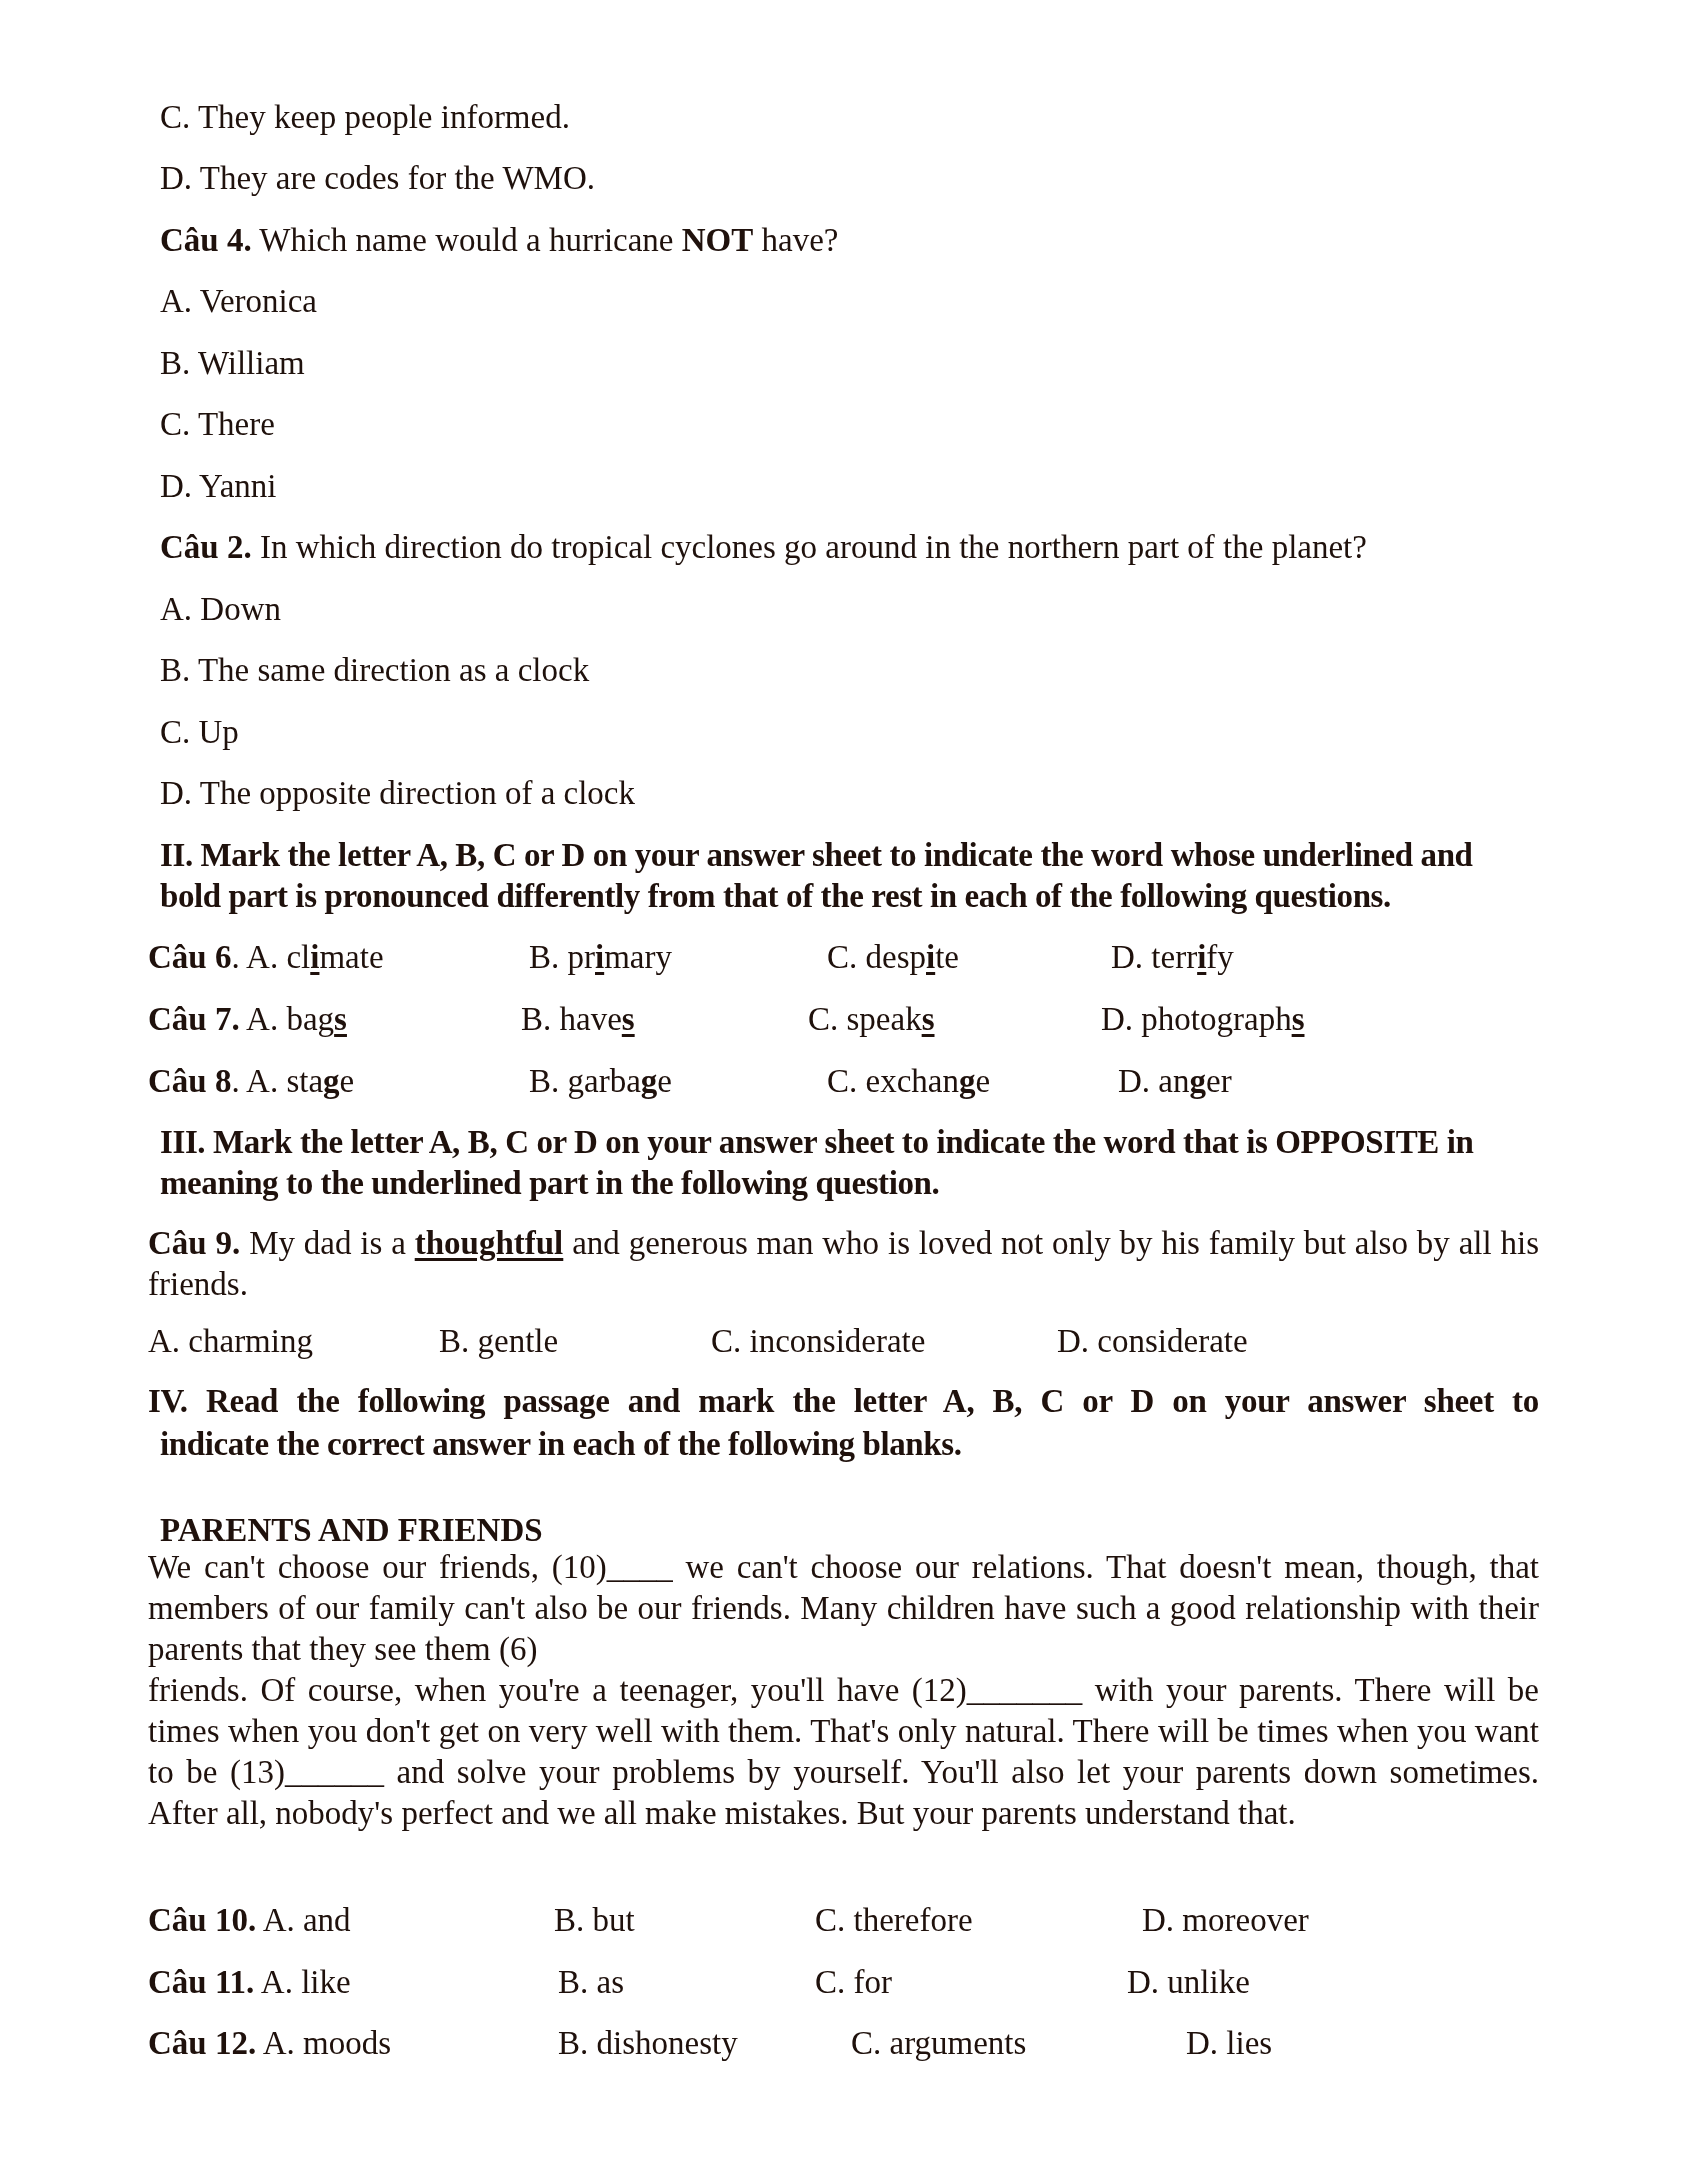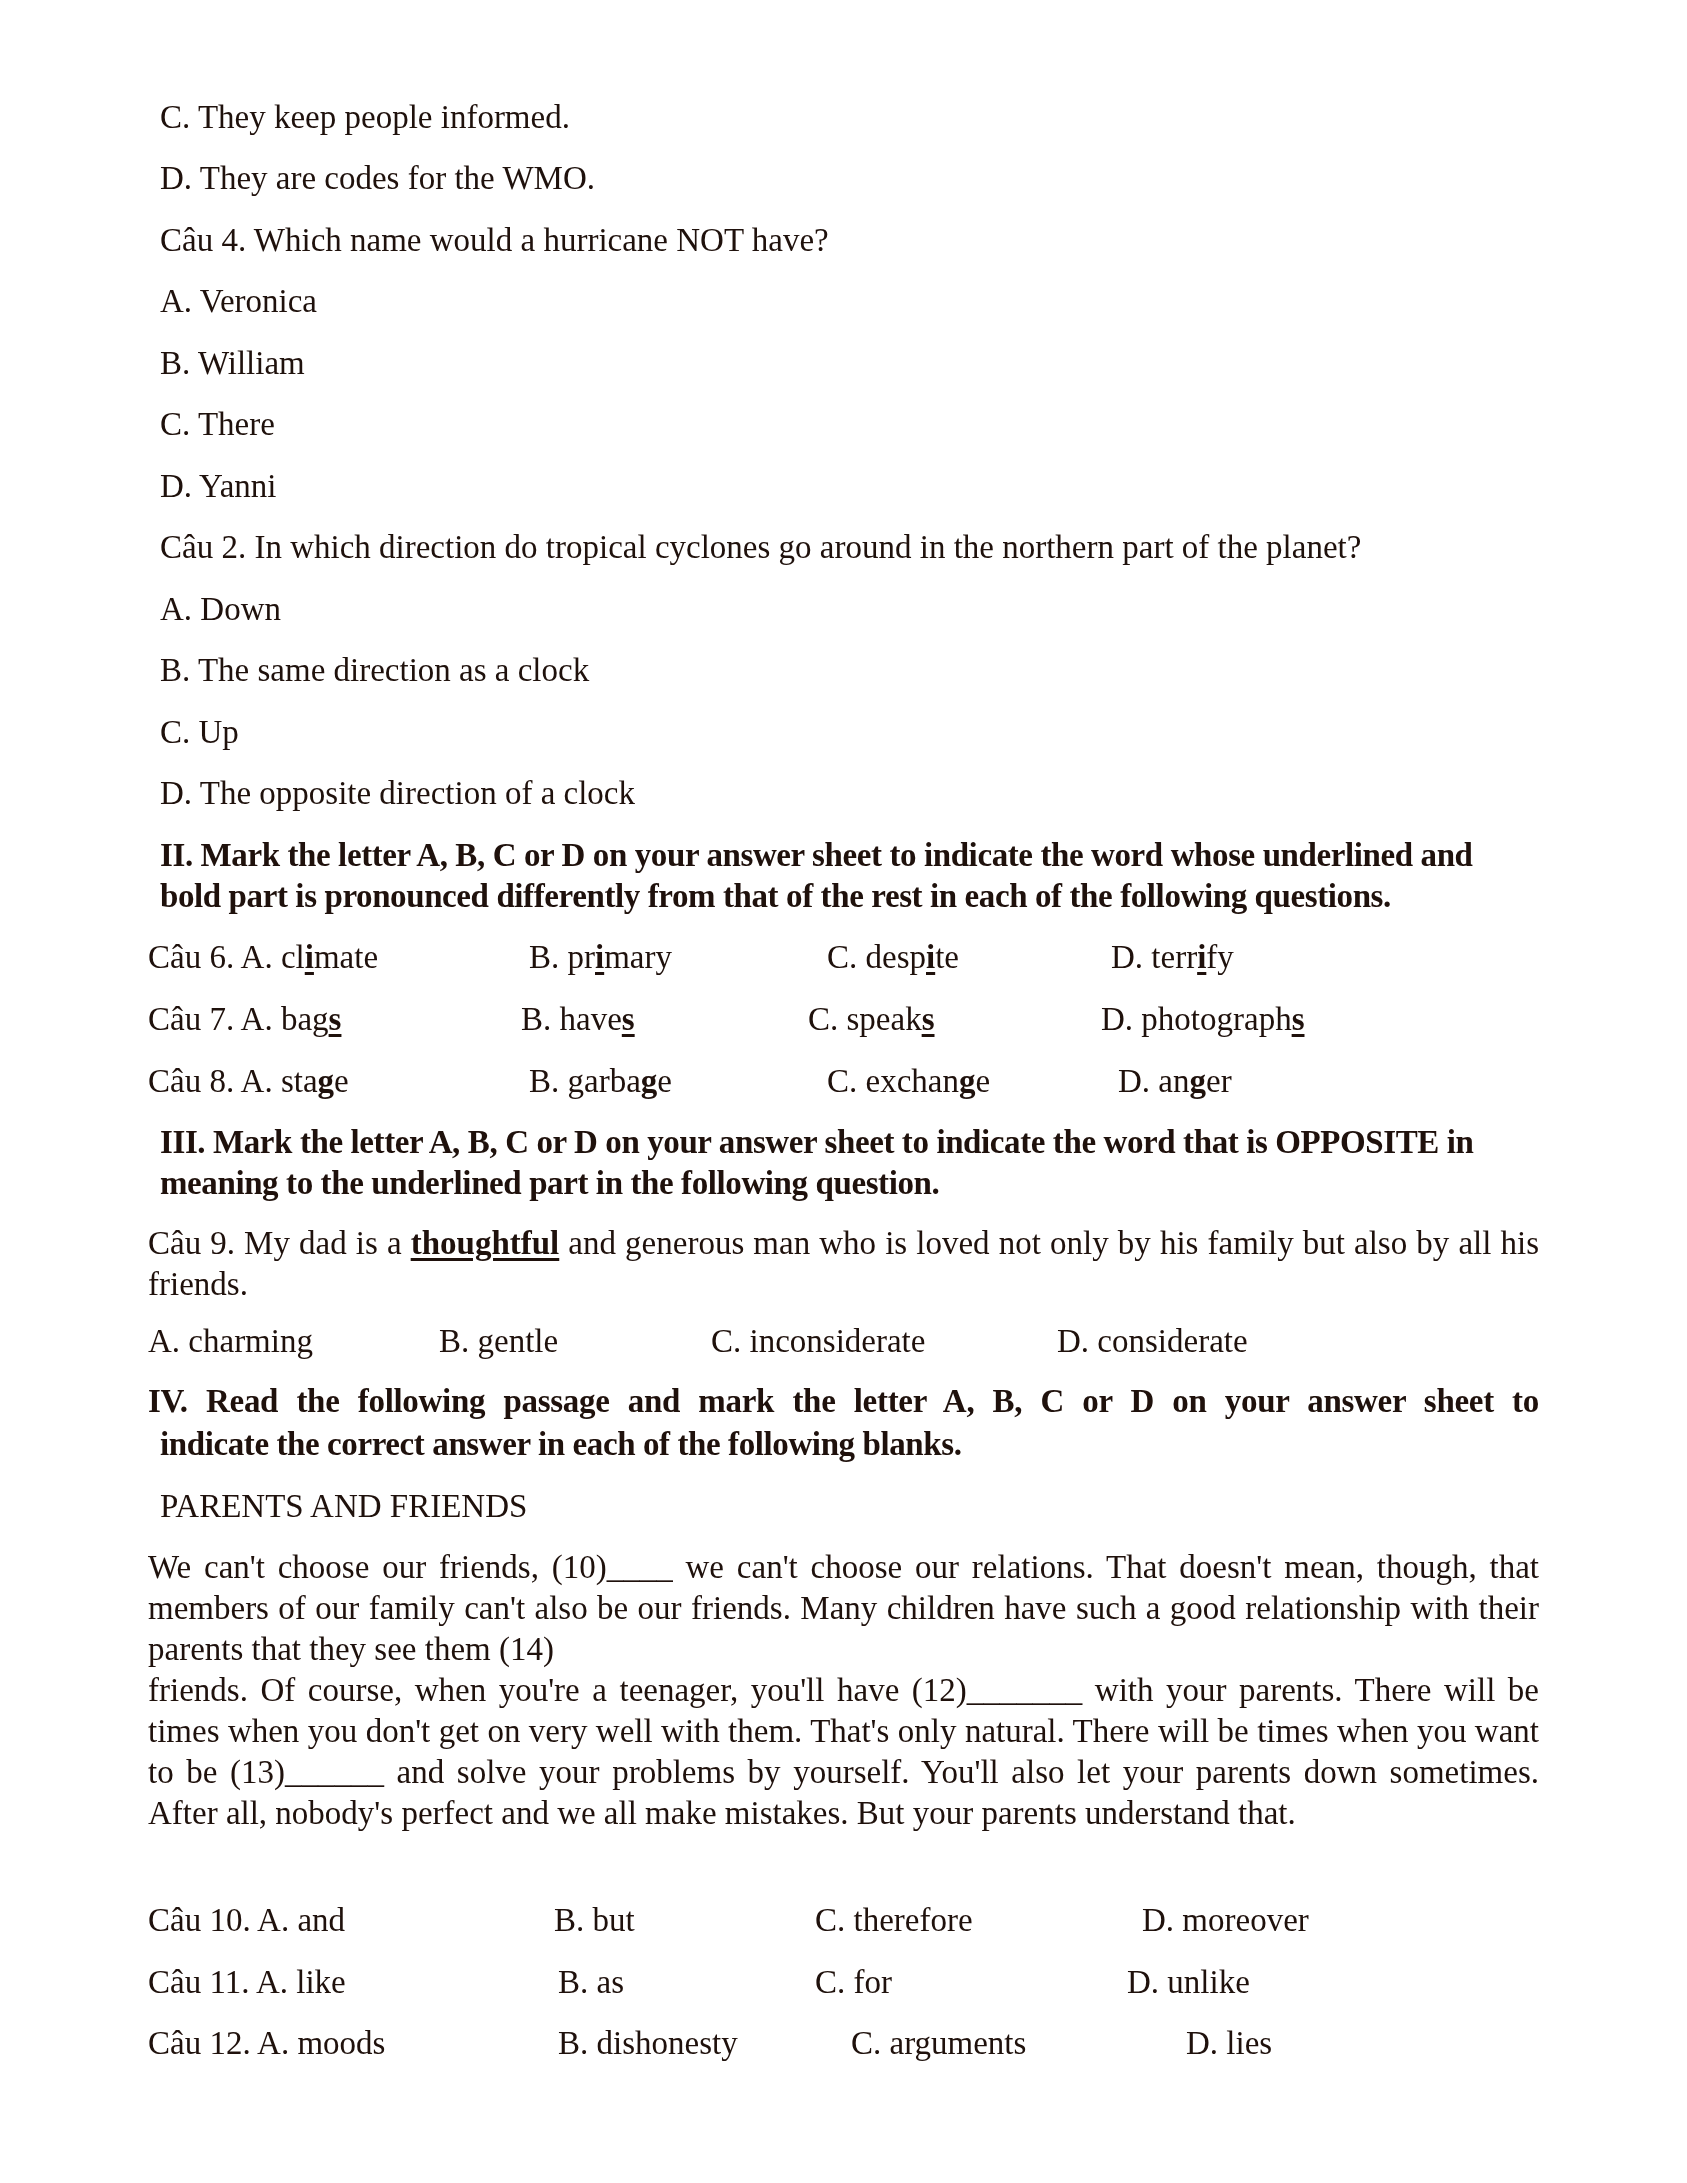--- a/index.html
+++ b/index.html
@@ -3,21 +3,21 @@
 <meta charset="utf-8">
 <style>
   html, body { margin: 0; padding: 0; background: #ffffff; }
   body {
     width: 1687px; height: 2183px; position: relative; overflow: hidden;
     font-family: "Liberation Serif", "DejaVu Serif", serif;
     color: #1f110c;
     font-size: 33px;
   }
   .line { position: absolute; left: 160px; white-space: nowrap; line-height: 1; }
-  .b { font-weight: normal; }
+  .b { font-weight: bold; margin-top: 24px; }
   .bi { font-weight: bold; }
   .u { text-decoration: underline; text-decoration-thickness: 3.3px; text-underline-offset: 4px; font-weight: bold; }
   .just { position: absolute; left: 148px; width: 1391px; text-align: justify; line-height: 41px; }
   .just-last { text-align-last: justify; }
   .col { position: absolute; white-space: nowrap; line-height: 1; }
 </style>
 </head>
 <body>
 
 <div class="line" style="top:101px">C. They keep people informed.</div>
@@ -67,21 +67,21 @@
 </div>
 <div class="col" style="left:148px; top:1325px">A. charming</div>
 <div class="col" style="left:439px; top:1325px">B. gentle</div>
 <div class="col" style="left:711px; top:1325px">C. inconsiderate</div>
 <div class="col" style="left:1057px; top:1325px">D. considerate</div>
 
 <div class="just bi just-last" style="top:1381px; letter-spacing:-0.3px">IV. Read the following passage and mark the letter A, B, C or D on your answer sheet to</div>
 <div class="line bi" style="top:1428px; letter-spacing:-0.4px">indicate the correct answer in each of the following blanks.</div>
 
 <div class="line b" style="top:1490px">PARENTS AND FRIENDS</div>
-<div class="just" style="top:1547px">We can't choose our friends, (10)____ we can't choose our relations. That doesn't mean, though, that members of our family can't also be our friends. Many children have such a good relationship with their parents that they see them (14)</div>
+<div class="just" style="top:1547px">We can't choose our friends, (10)____ we can't choose our relations. That doesn't mean, though, that members of our family can't also be our friends. Many children have such a good relationship with their parents that they see them (6)</div>
 <div class="just" style="top:1670px">friends. Of course, when you're a teenager, you'll have (12)_______ with your parents. There will be times when you don't get on very well with them. That's only natural. There will be times when you want to be (13)______ and solve your problems by yourself. You'll also let your parents down sometimes. After all, nobody's perfect and we all make mistakes. But your parents understand that.</div>
 
 <div class="col" style="left:148px; top:1904px"><span class="b">Câu 10.</span> <span>A. and</span></div>
 <div class="col" style="left:554px; top:1904px">B. but</div>
 <div class="col" style="left:815px; top:1904px">C. therefore</div>
 <div class="col" style="left:1142px; top:1904px">D. moreover</div>
 
 <div class="col" style="left:148px; top:1966px"><span class="b">Câu 11.</span> <span>A. like</span></div>
 <div class="col" style="left:558px; top:1966px">B. as</div>
 <div class="col" style="left:815px; top:1966px">C. for</div>

